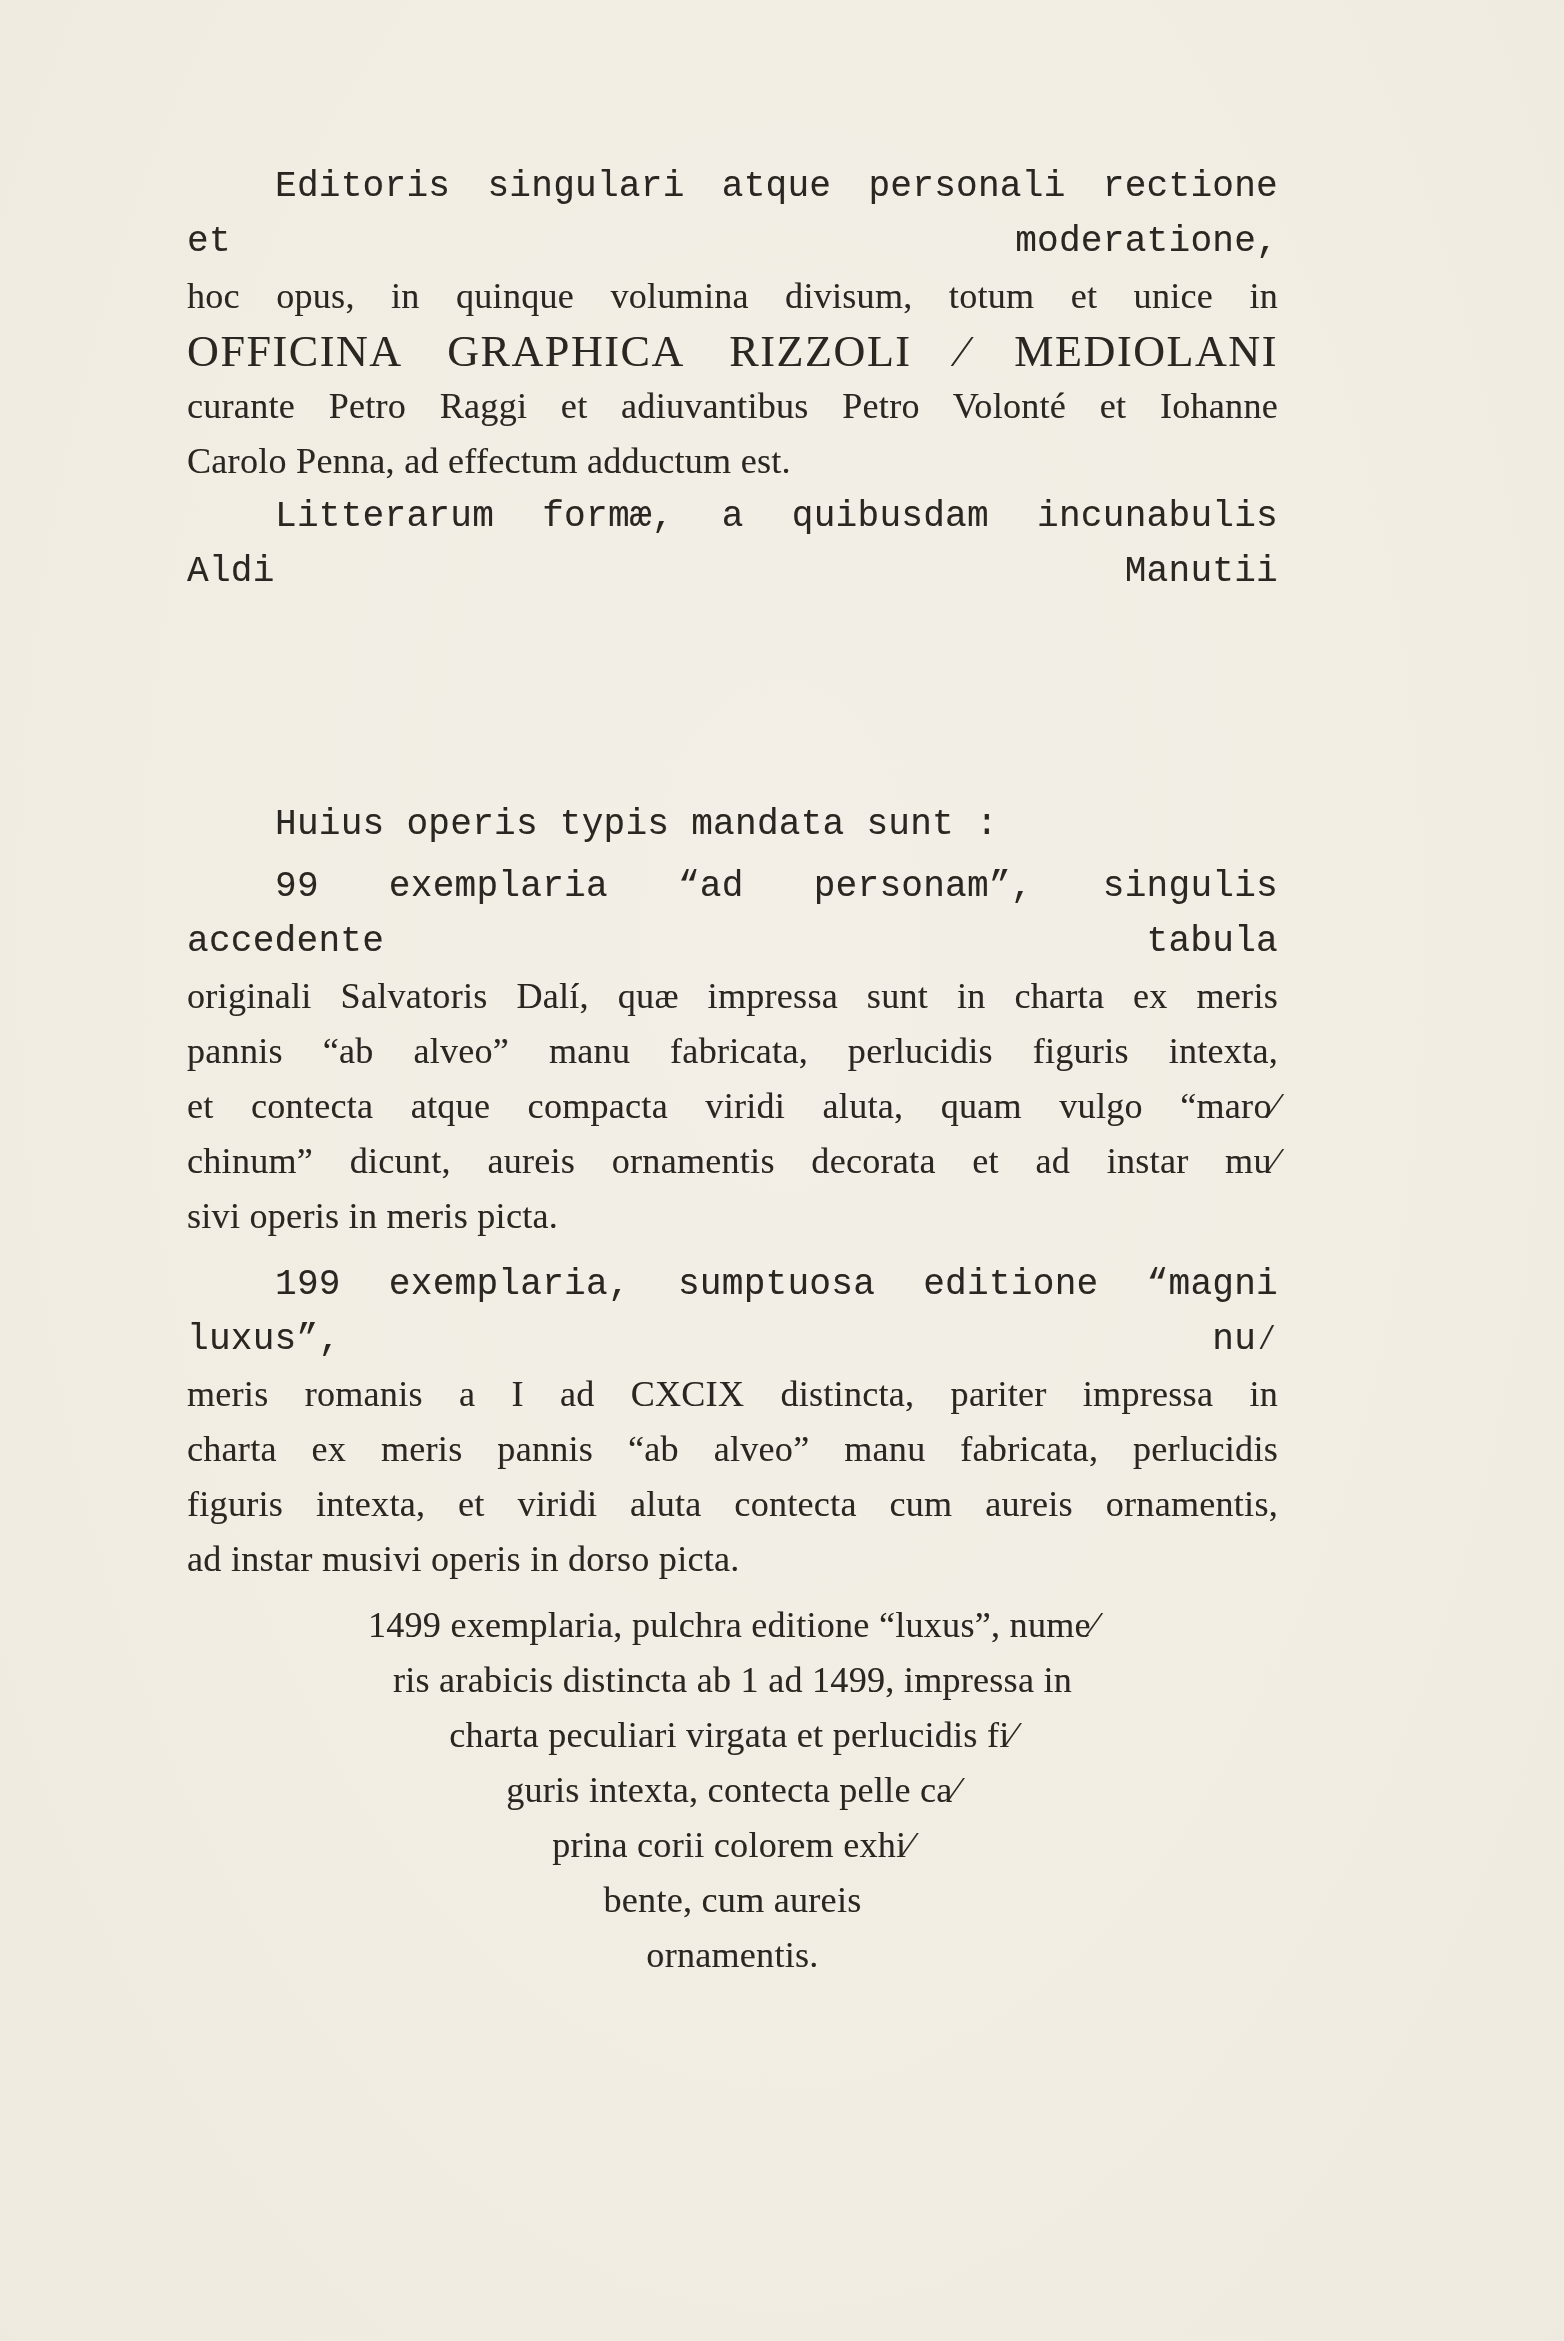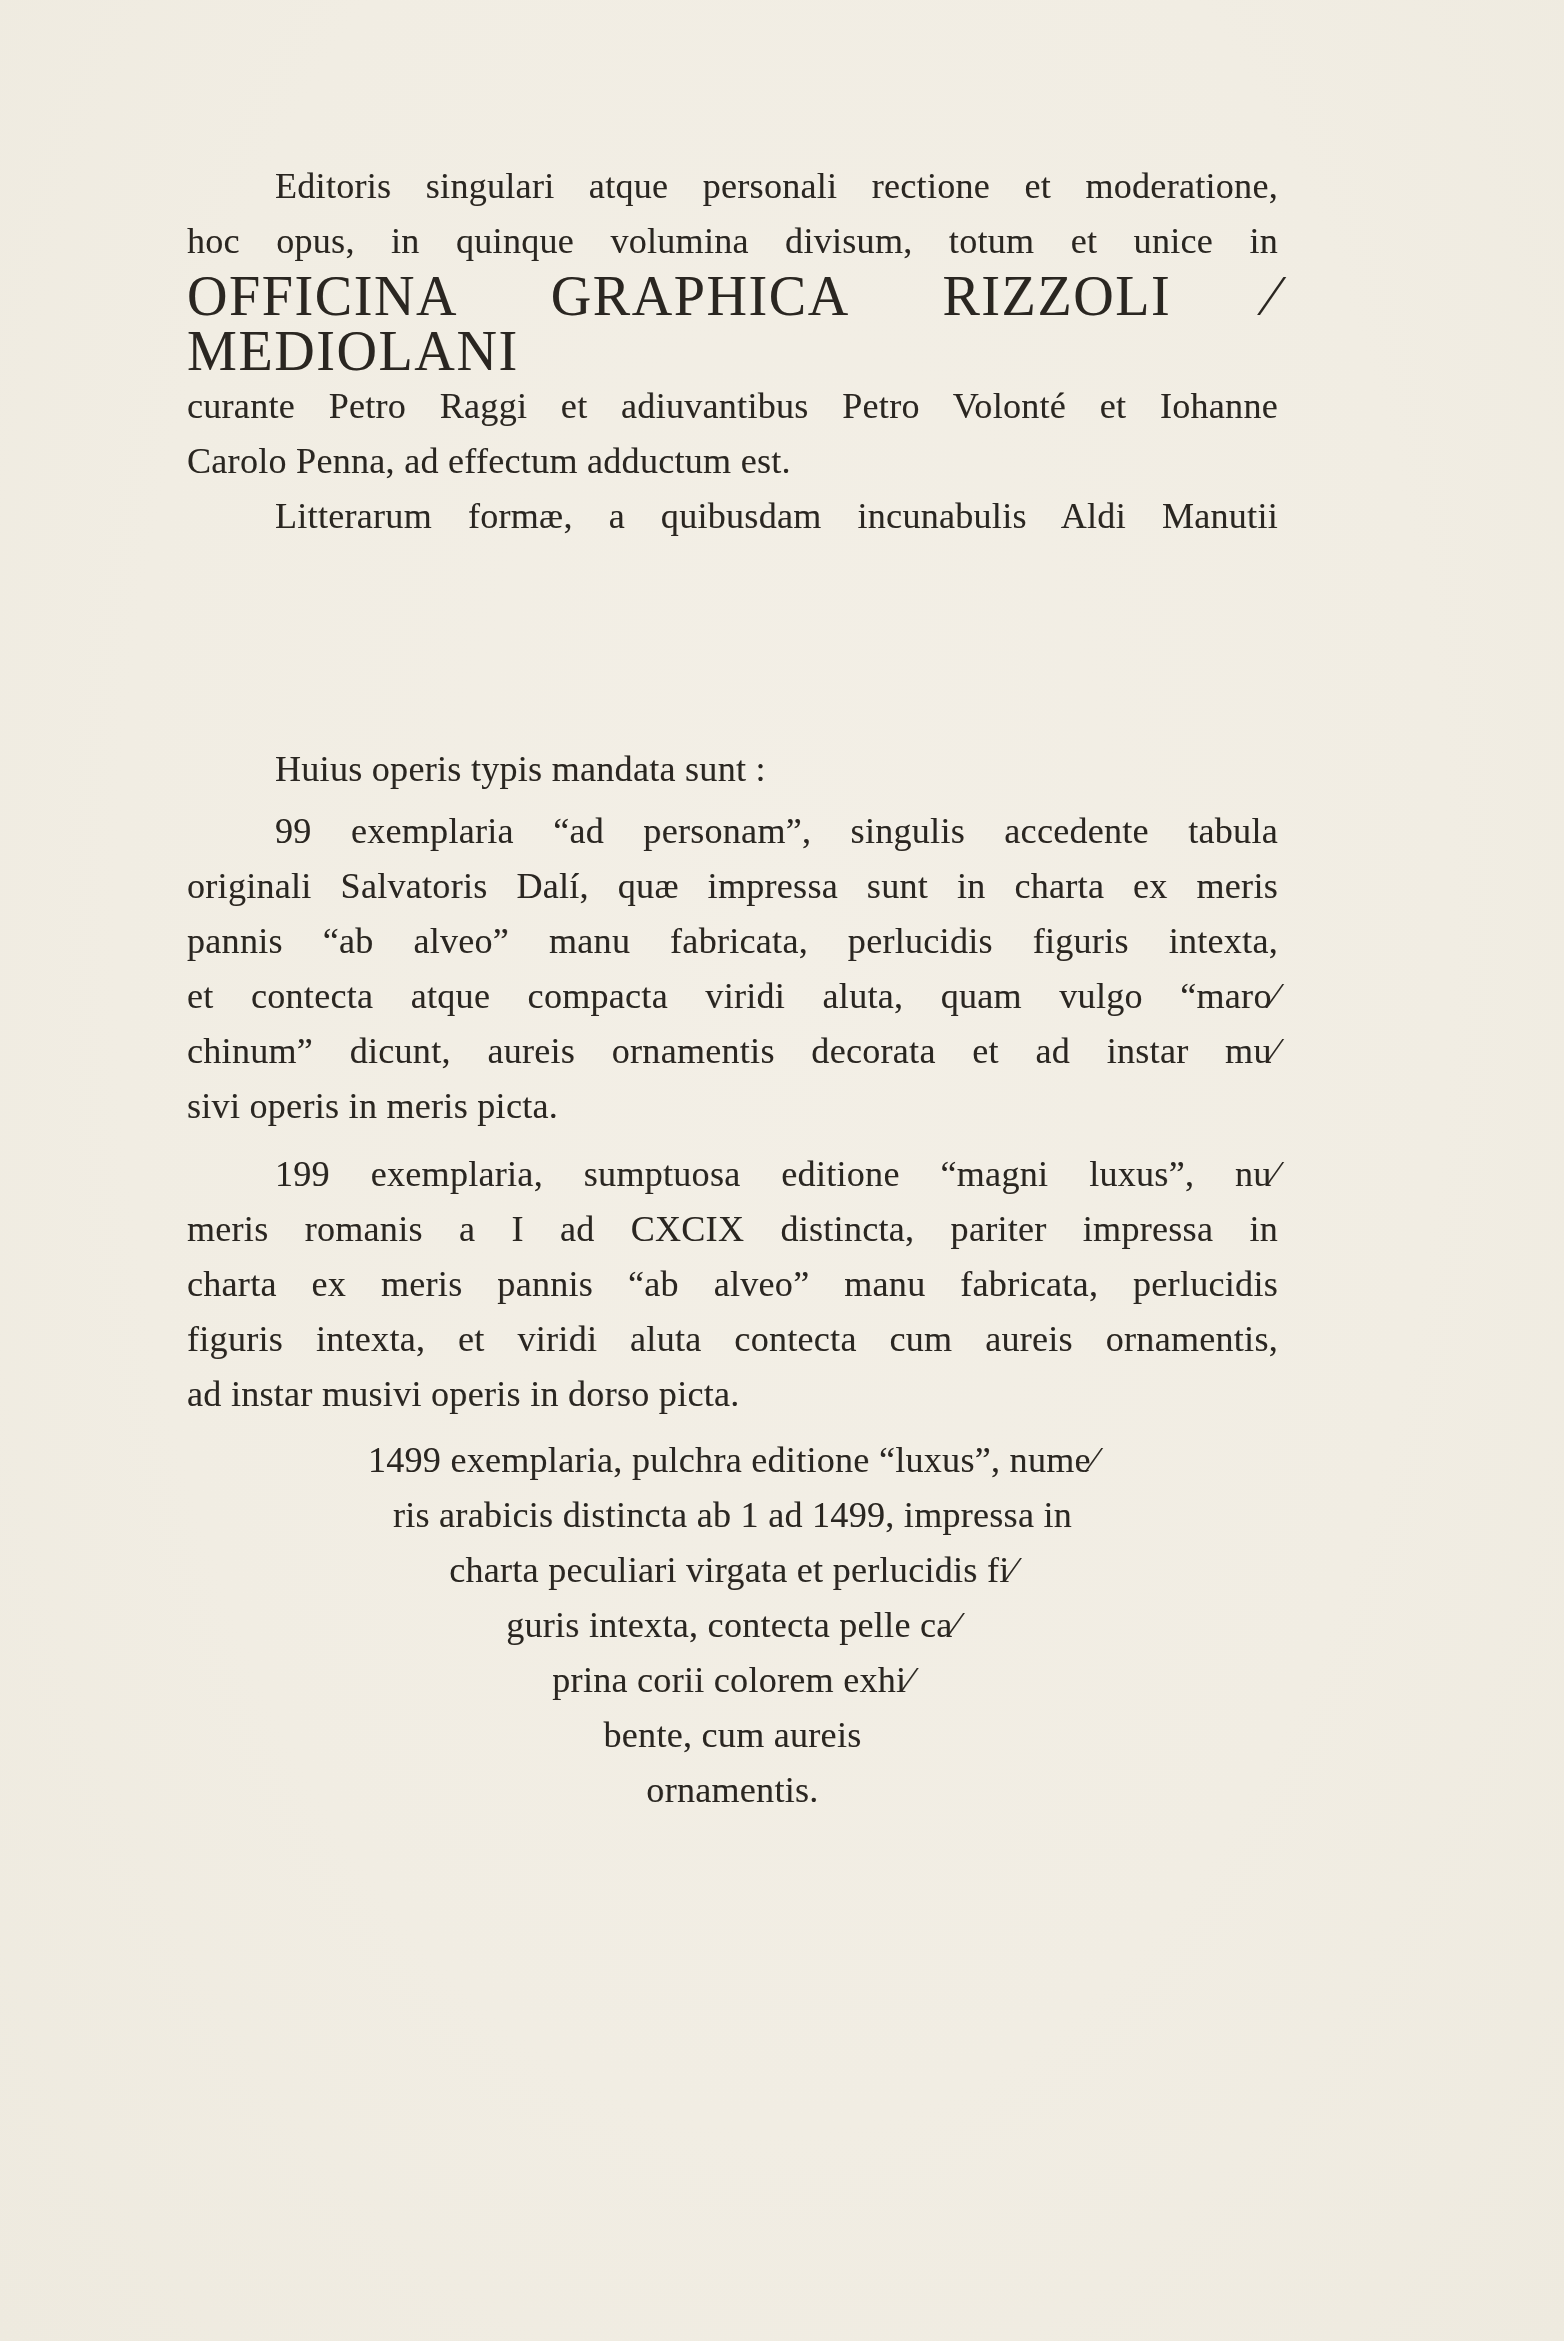--- a/index.html
+++ b/index.html
@@ -27,27 +27,28 @@
     line-height: 55px;
     letter-spacing: 0.3px;
     text-shadow: 0.3px 0.3px 0 rgba(42,38,33,0.28);
   }
   .line {
     text-align: justify;
     text-align-last: justify;
   }
   .line.indent {
     text-indent: 88px;
+    font-family: Liberation Mono, monospace;
   }
   .line.short {
     text-align: right;
     text-align-last: left;
   }
   .line.officina {
-    font-size: 56px;
+    font-size: 44px;
     letter-spacing: 1.6px;
   }
   .heading {
     margin-top: 198px;
   }
   .para-99   { margin-top: 7px; }
   .para-199  { margin-top: 13px; }
   .para-1499 { margin-top: 11.3px; }
   .para-1499 .line {
     text-align: left;

